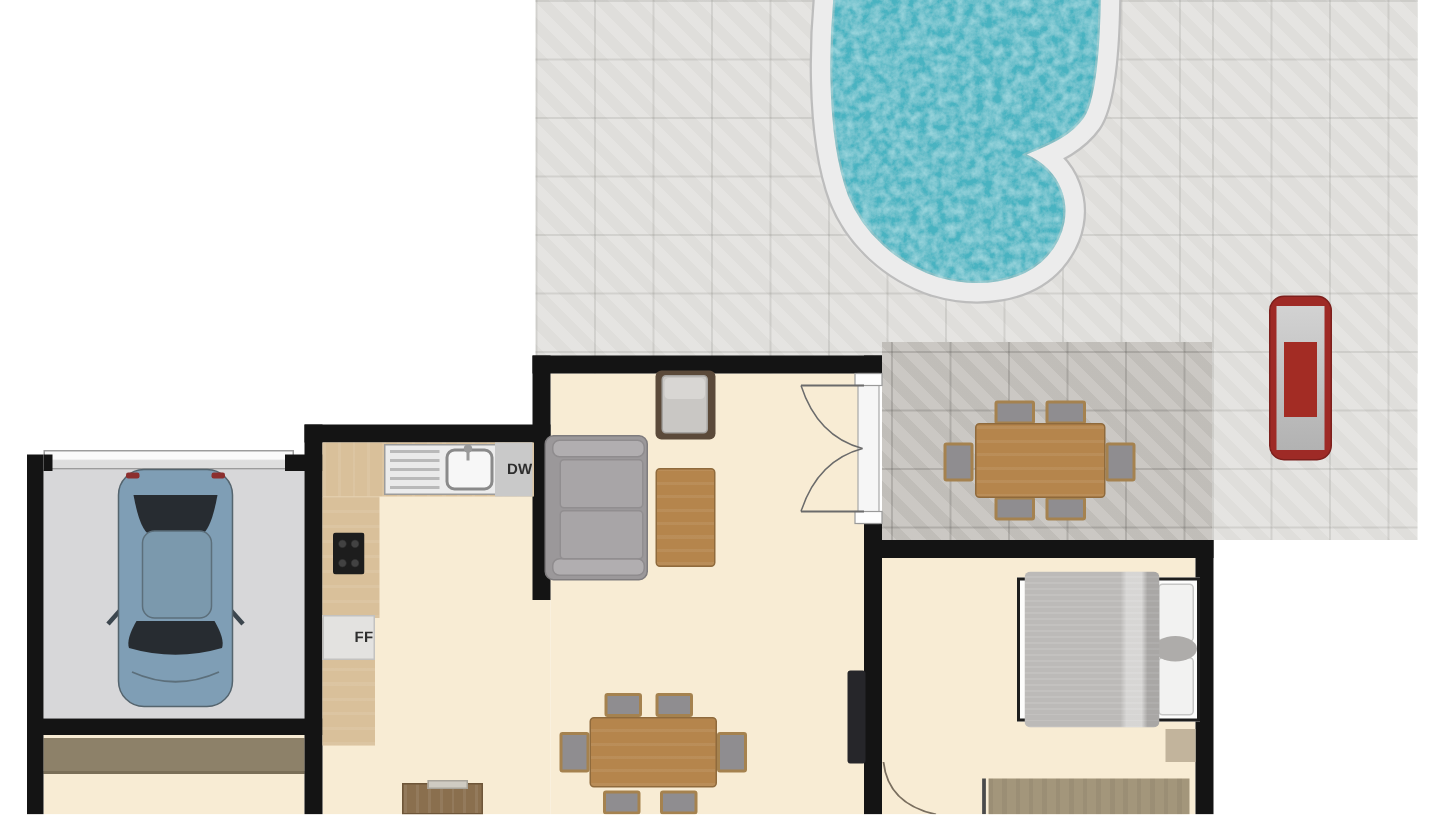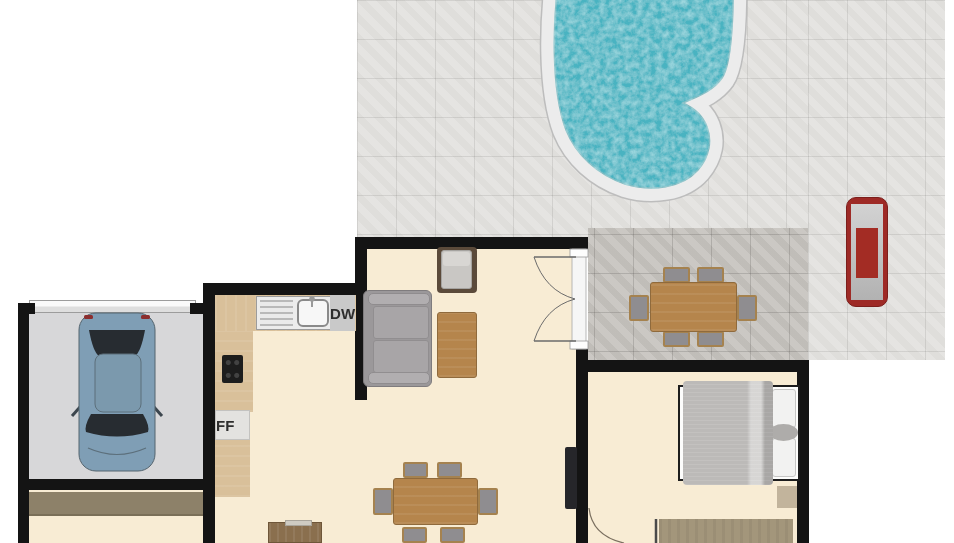--- a/index.html
+++ b/index.html
@@ -20,22 +20,22 @@
       repeating-linear-gradient(45deg, rgba(255,255,255,.06) 0 7px, rgba(0,0,0,.04) 7px 14px);
     background-size:39px 39px,39px 39px,auto;background-position:6px 6px,6px 6px,0 0;}
   .floor{background:var(--floor,#f8ecd4);}
   .wall{background:var(--wall,#141414);}
 
   
   .chair{background:var(--chair,#8f8d90);border:2px solid #a5824f;border-radius:2px;}
   .woodtbl{background:var(--wood,#b5854c);border:1px solid #8f6a3c;border-radius:3px;
     background-image:repeating-linear-gradient(0deg, rgba(255,255,255,.07) 0 2px, transparent 2px 9px);}
 
-  .label{display:flex;align-items:center;justify-content:flex-start;color:#2e2e2e;
-    font-size:15px;font-weight:600;letter-spacing:.2px;}
+  .label{display:flex;align-items:center;justify-content:flex-end;color:#2e2e2e;
+    font-size:10px;font-weight:600;letter-spacing:.2px;}
 
   svg{position:absolute;left:0;top:0;}
 </style>
 </head>
 <body>
 
 <div id="plan">
 
   <div class="abs tiles" style="left:357px;top:0;width:588px;height:249px;"></div>
   <div class="abs tiles" style="left:808px;top:0;width:137px;height:360px;"></div>

